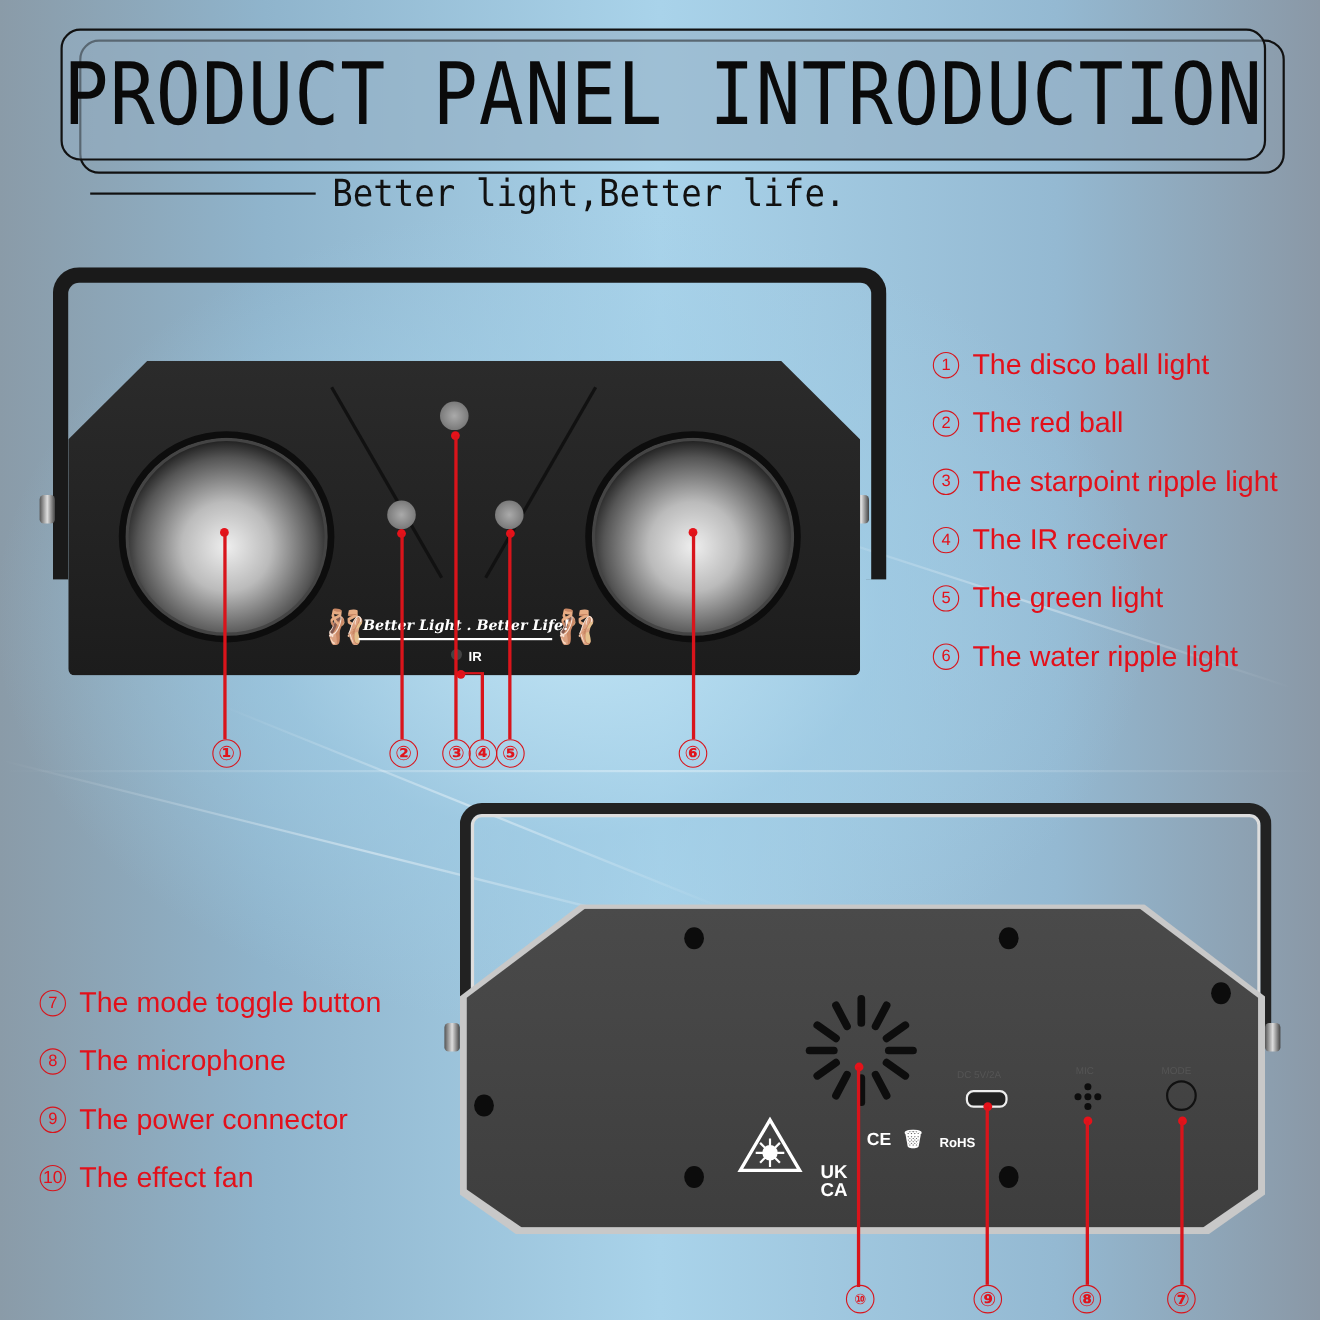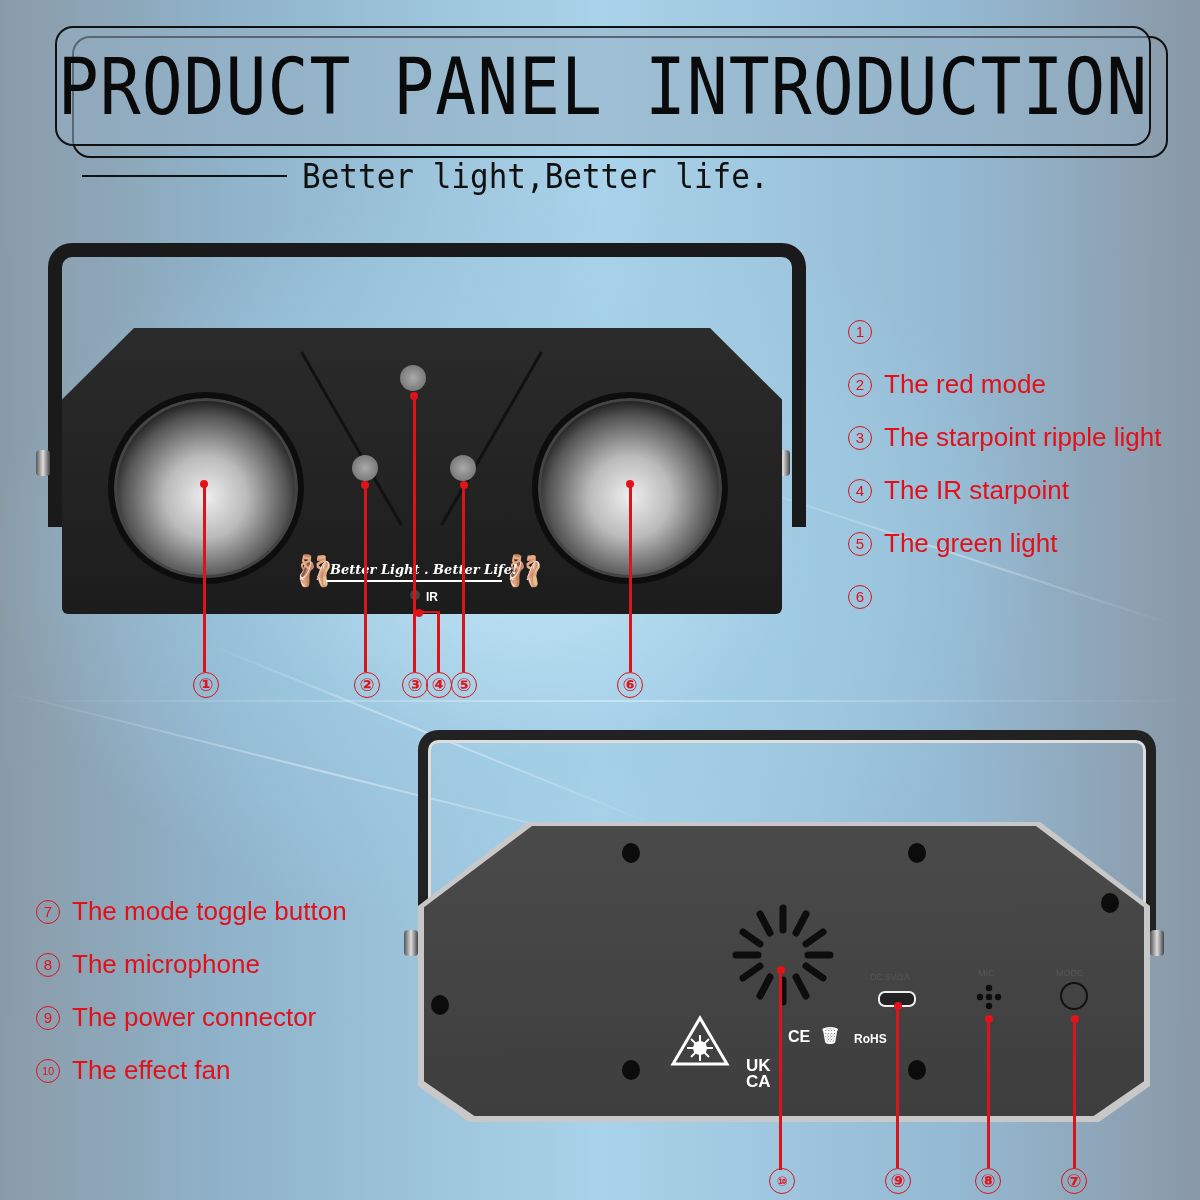--- a/index.html
+++ b/index.html
@@ -108,57 +108,59 @@
 <div class="cline" style="left:462px;top:485px;height:187px"></div>
 <div class="cnum" style="left:463px;top:672px">⑤</div>
 
 <div class="cdot" style="left:629px;top:480px"></div>
 <div class="cline" style="left:629px;top:484px;height:188px"></div>
 <div class="cnum" style="left:629px;top:672px">⑥</div>
 
 <ul class="legend" style="left:848px;top:305px">
   <li>
       <span class="num">1</span>
+      <span>The disco ball light</span>
     </li>
   <li>
       <span class="num">2</span>
-      <span>The red mode</span>
+      <span>The red ball</span>
     </li>
   <li>
       <span class="num">3</span>
       <span>The starpoint ripple light</span>
     </li>
   <li>
       <span class="num">4</span>
-      <span>The IR starpoint</span>
+      <span>The IR receiver</span>
     </li>
   <li>
       <span class="num">5</span>
       <span>The green light</span>
     </li>
   <li>
       <span class="num">6</span>
+      <span>The water ripple light</span>
     </li>
 </ul>
 
 <ul class="legend" style="left:36px;top:885px">
   <li>
       <span class="num">7</span>
       <span>The mode toggle button</span>
     </li>
   <li>
       <span class="num">8</span>
       <span>The microphone</span>
     </li>
   <li>
       <span class="num">9</span>
       <span>The power connector</span>
     </li>
   <li>
-      <span class="num" style="font-size:11px">10</span>
+      <span class="num" style="font-size:16px">10</span>
       <span>The effect fan</span>
     </li>
 </ul>
 
 <div class="bracket2"></div>
 <div class="knob" style="left:404px;top:930px"></div>
 <div class="knob" style="left:1150px;top:930px"></div>
 <div class="back"></div>
 <div class="back-inner"></div>
 <div class="screw" style="left:622px;top:843px"></div>

